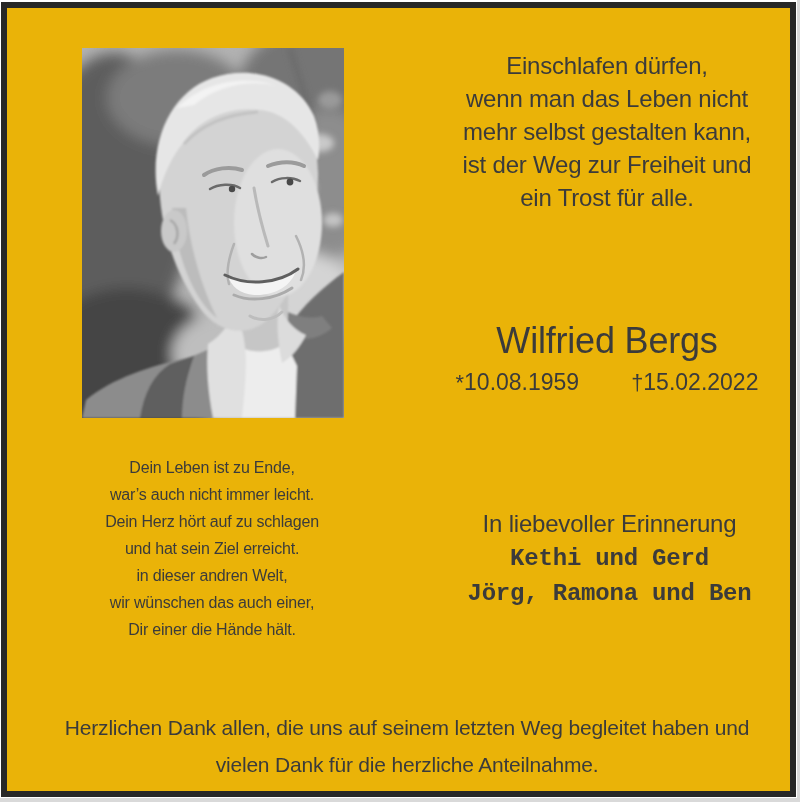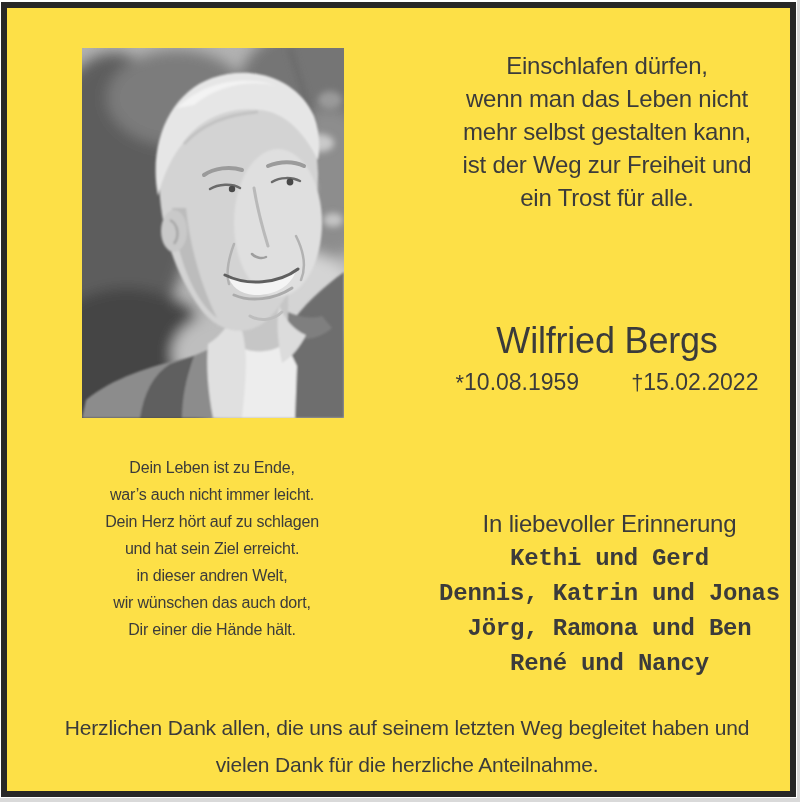--- a/index.html
+++ b/index.html
@@ -7,21 +7,21 @@
     width:800px;height:802px;position:relative;overflow:hidden;
     background:#ffffff;
     font-family:"Liberation Sans","DejaVu Sans",sans-serif;
     color:#3b3b3b;
     -webkit-font-smoothing:antialiased;
   }
   .scan-edge-right{position:absolute;right:0;top:0;bottom:0;width:3px;background:#d9d9d9;}
   .scan-edge-bottom{position:absolute;left:0;right:0;bottom:0;height:4px;background:#d9d9d9;}
   .sheet{
     position:absolute;left:1px;top:2px;right:4px;bottom:5px;
-    border:6px solid #272727;background:#fde047;box-sizing:border-box;
+    border:6px solid #272727;background:#eab308;box-sizing:border-box;
   }
   .abs{position:absolute;}
   .center{text-align:center;}
   .portrait{
     position:absolute;left:75px;top:40px;width:262px;height:370px;
   }
   .portrait svg{display:block;width:100%;height:100%;}
   .top-poem{
     left:410px;top:41px;width:380px;
     font-size:24px;line-height:33px;letter-spacing:-0.2px;
@@ -154,30 +154,28 @@
     <span><span class="sym">*</span><span>10.08.1959</span></span>
     <span><span class="sym">†</span><span>15.02.2022</span></span>
   </div>
 
   <div class="abs left-poem center">
     <div>Dein Leben ist zu Ende,</div>
     <div>war’s auch nicht immer leicht.</div>
     <div>Dein Herz hört auf zu schlagen</div>
     <div>und hat sein Ziel erreicht.</div>
     <div>in dieser andren Welt,</div>
-    <div>wir wünschen das auch dort,</div>
+    <div>wir wünschen das auch einer,</div>
     <div>Dir einer die Hände hält.</div>
   </div>
 
   <div class="abs memorial center">
     <div>In liebevoller Erinnerung</div>
     <div class="bold">Kethi und Gerd</div>
-    <div class="bold">Dennis, Katrin und Jonas</div>
     <div class="bold">Jörg, Ramona und Ben</div>
-    <div class="bold">René und Nancy</div>
   </div>
 
   <div class="abs thanks center">
     <div>Herzlichen Dank allen, die uns auf seinem letzten Weg begleitet haben und</div>
     <div>vielen Dank für die herzliche Anteilnahme.</div>
   </div>
 
 </div>
 
 </body></html>

